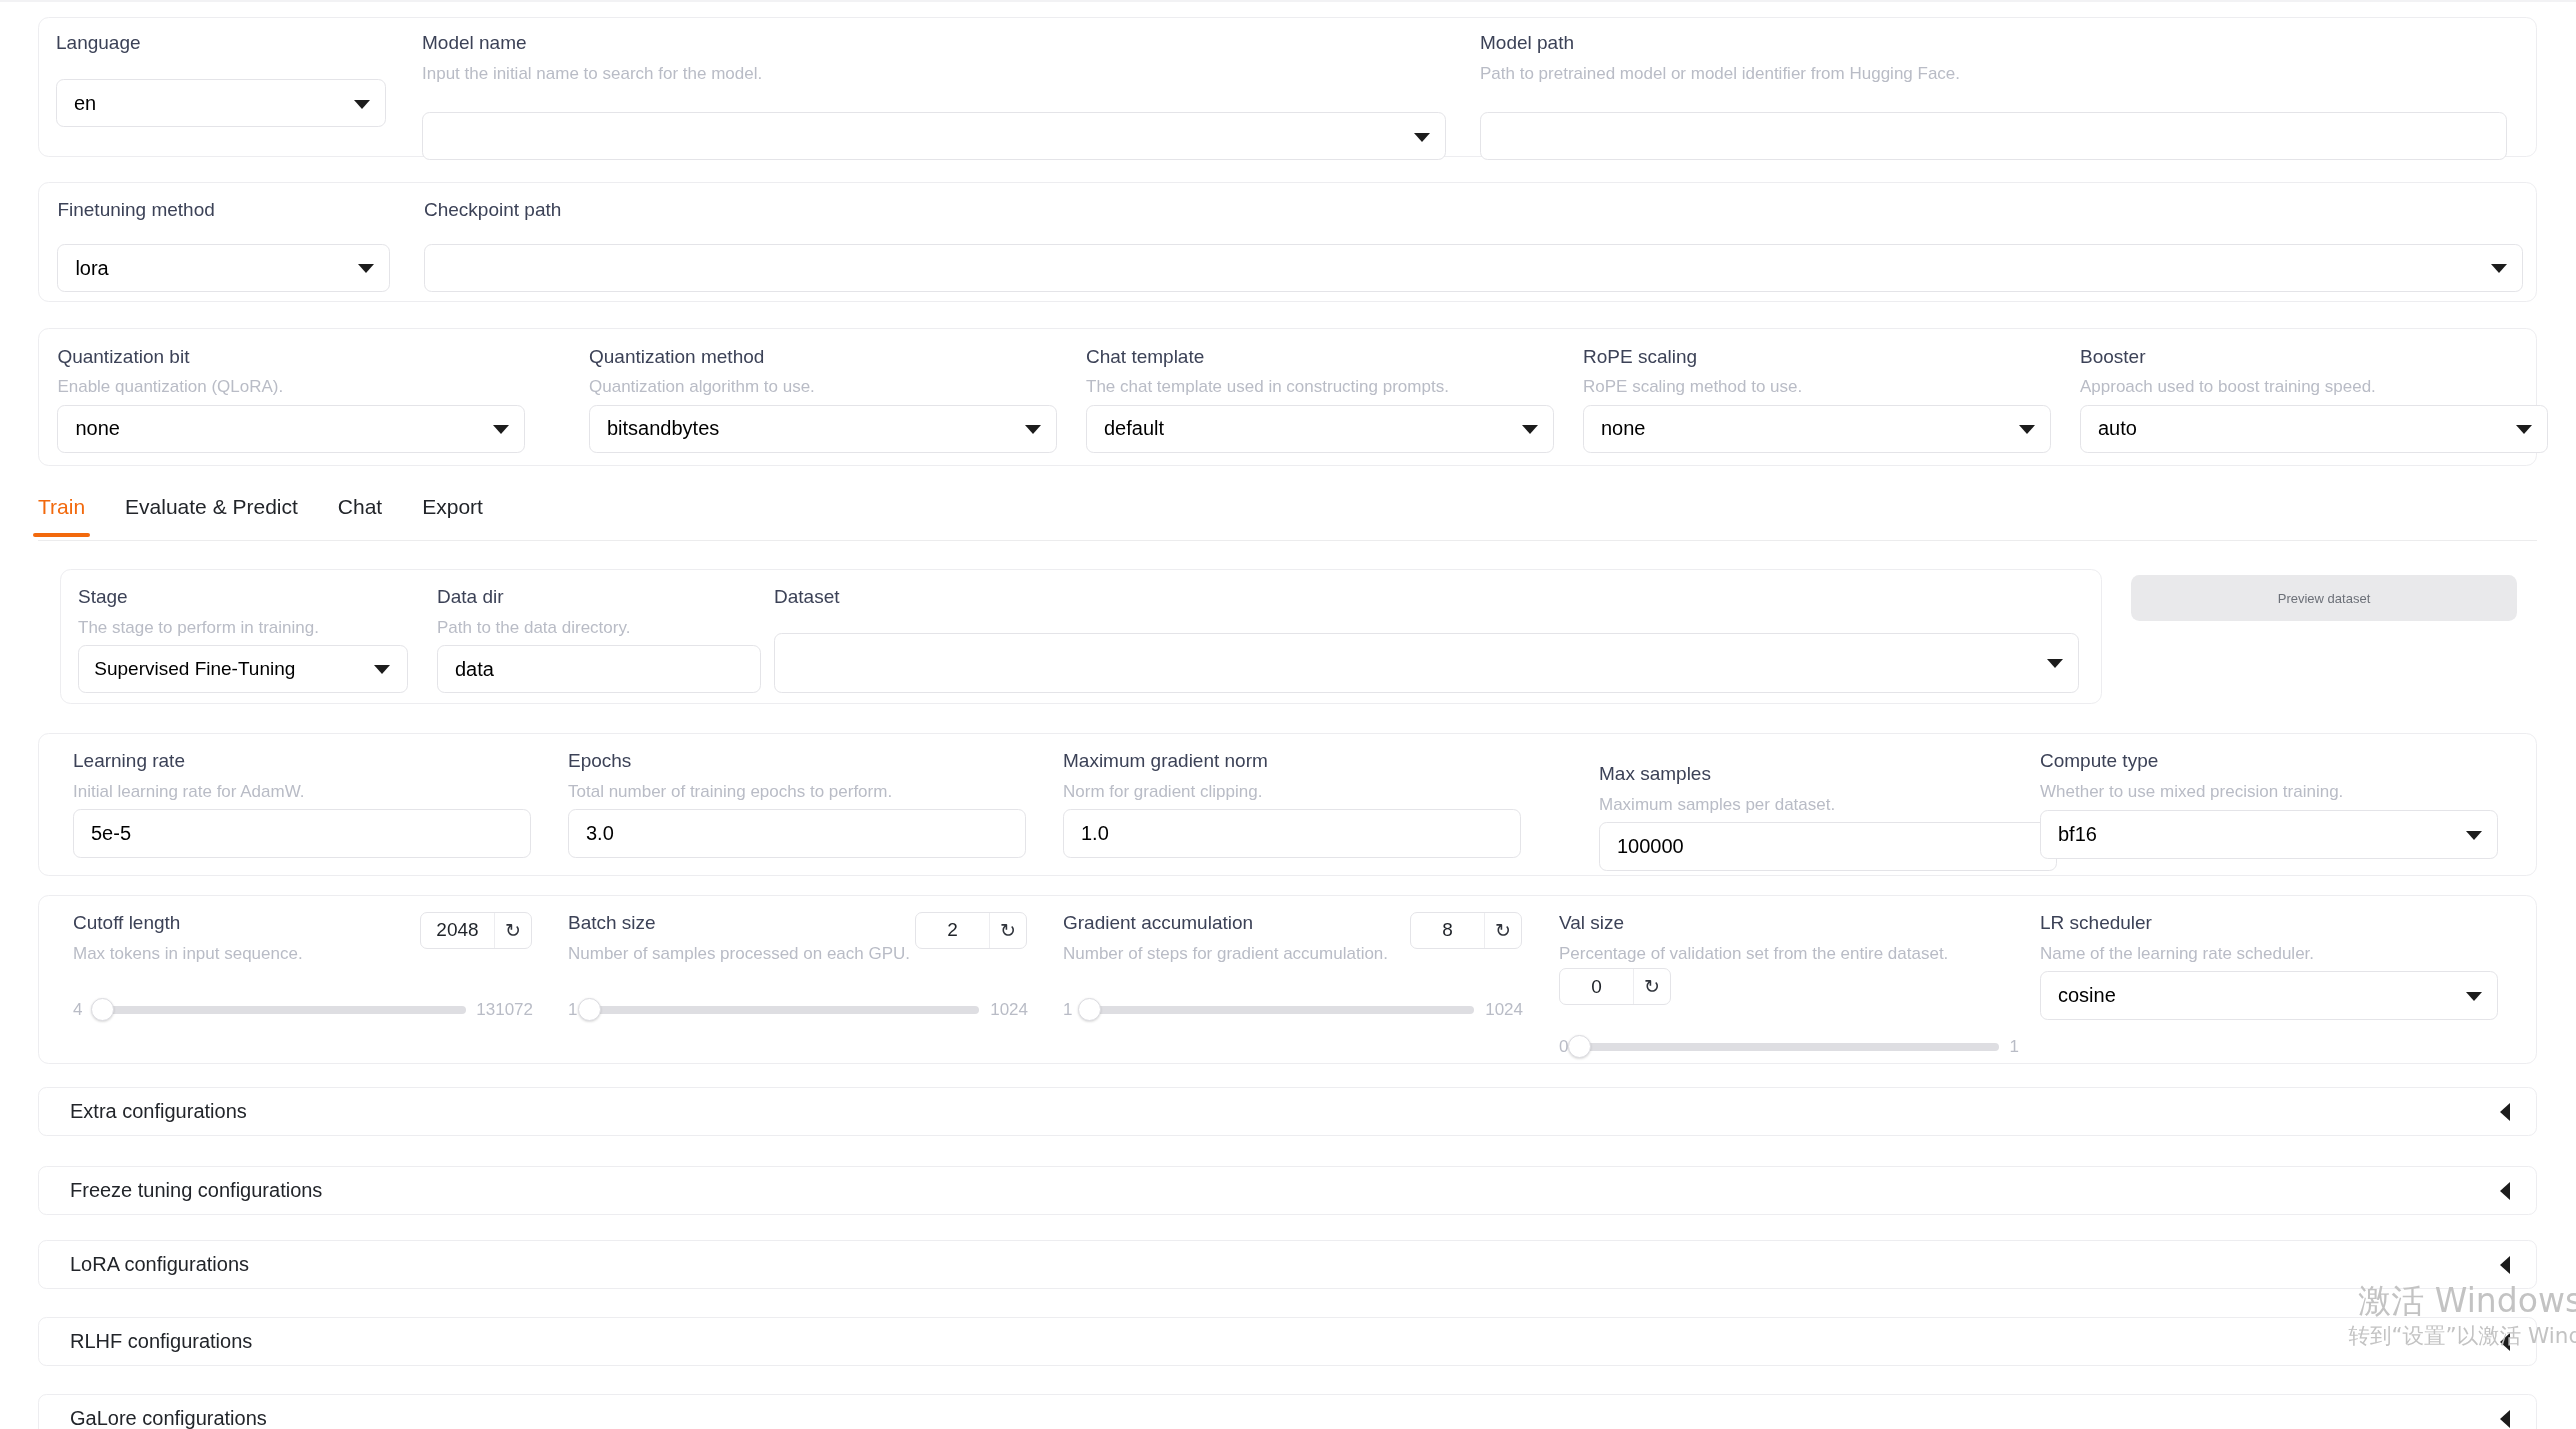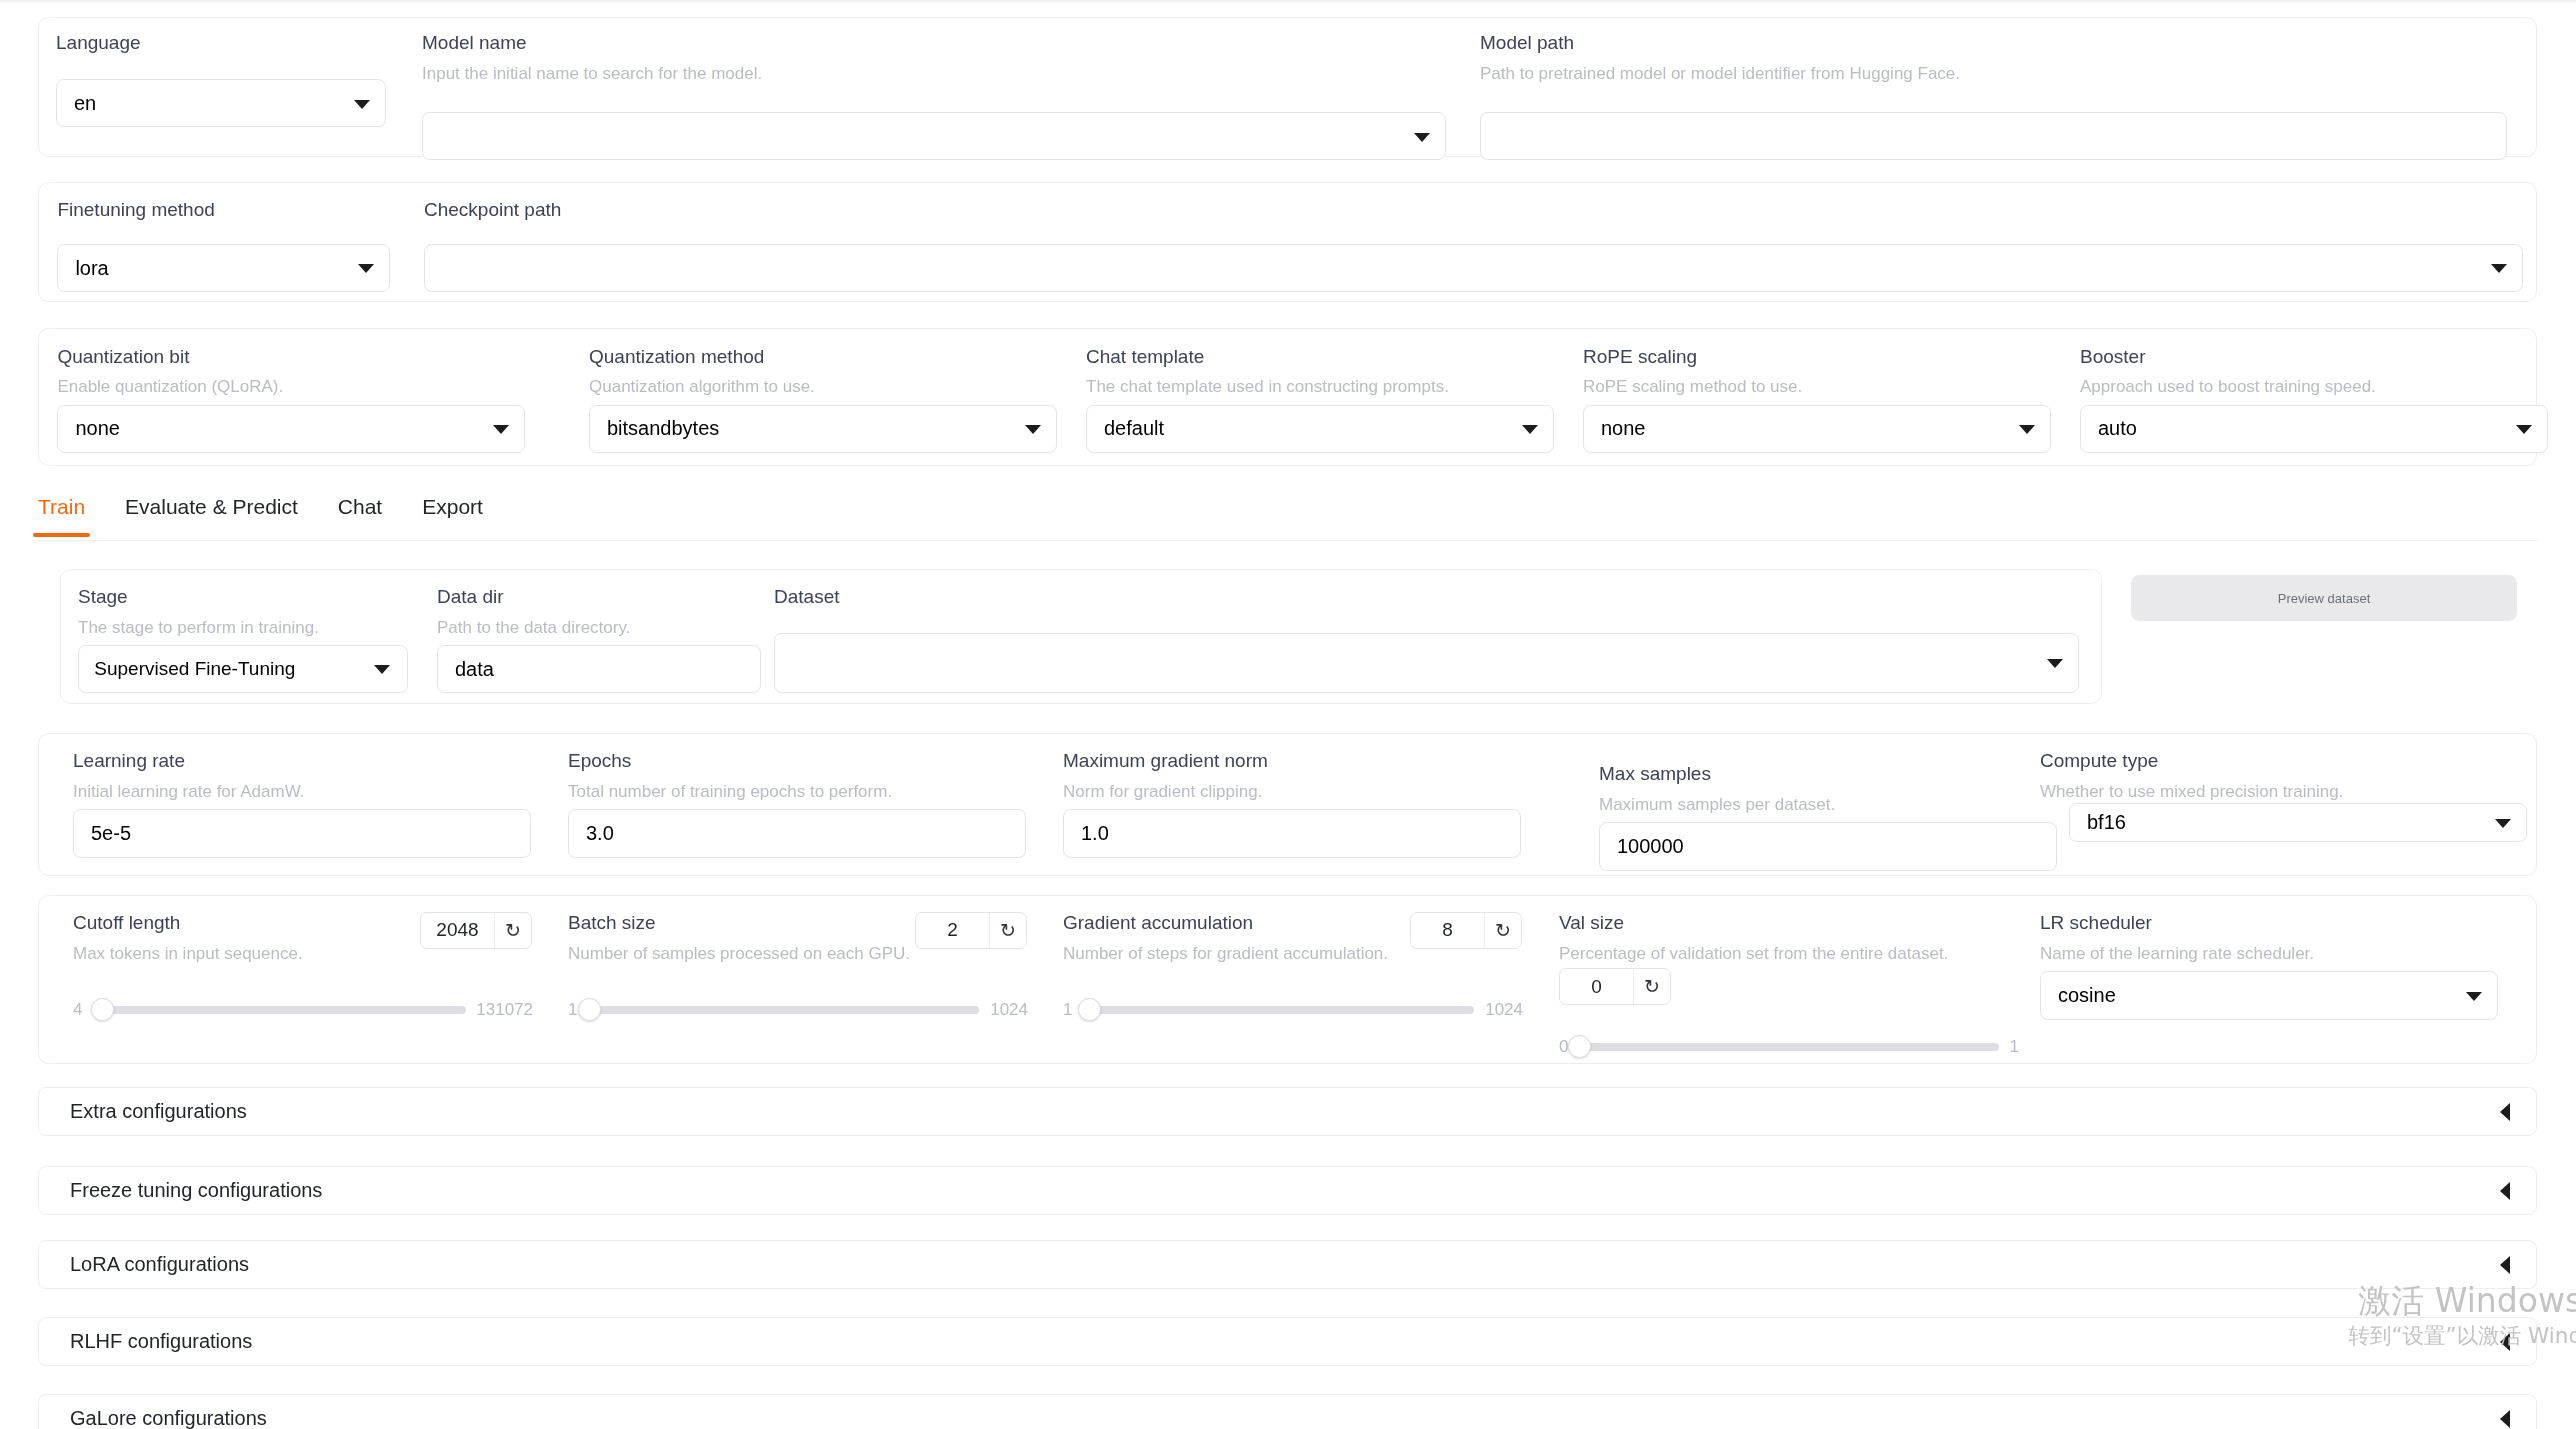--- a/index.html
+++ b/index.html
@@ -391,21 +391,21 @@
       <div class="f-label">Max samples</div>
       <div class="f-info">Maximum samples per dataset.</div>
       <div class="ctl" style="left:0; top:58px; width:458px; height:49px;">
         <span class="val">100000</span>
       </div>
     </div>
 
     <div class="field" style="left:2001px; top:17px; width:475px;">
       <div class="f-label">Compute type</div>
       <div class="f-info">Whether to use mixed precision training.</div>
-      <div class="ctl dd" style="left:0; top:52px; width:458px; height:39px;margin-left:29px;">
+      <div class="ctl dd" style="left:0; top:59px; width:458px; height:49px;">
         <span class="val">bf16</span>
         <span class="caret"></span>
       </div>
     </div>
   </div>
 
   <div class="panel" style="left:38px; top:895px; width:2499px; height:169px;">
 
     <div class="field" style="left:34px; top:17px; width:497px;">
       <div class="f-label">Cutoff length</div>

